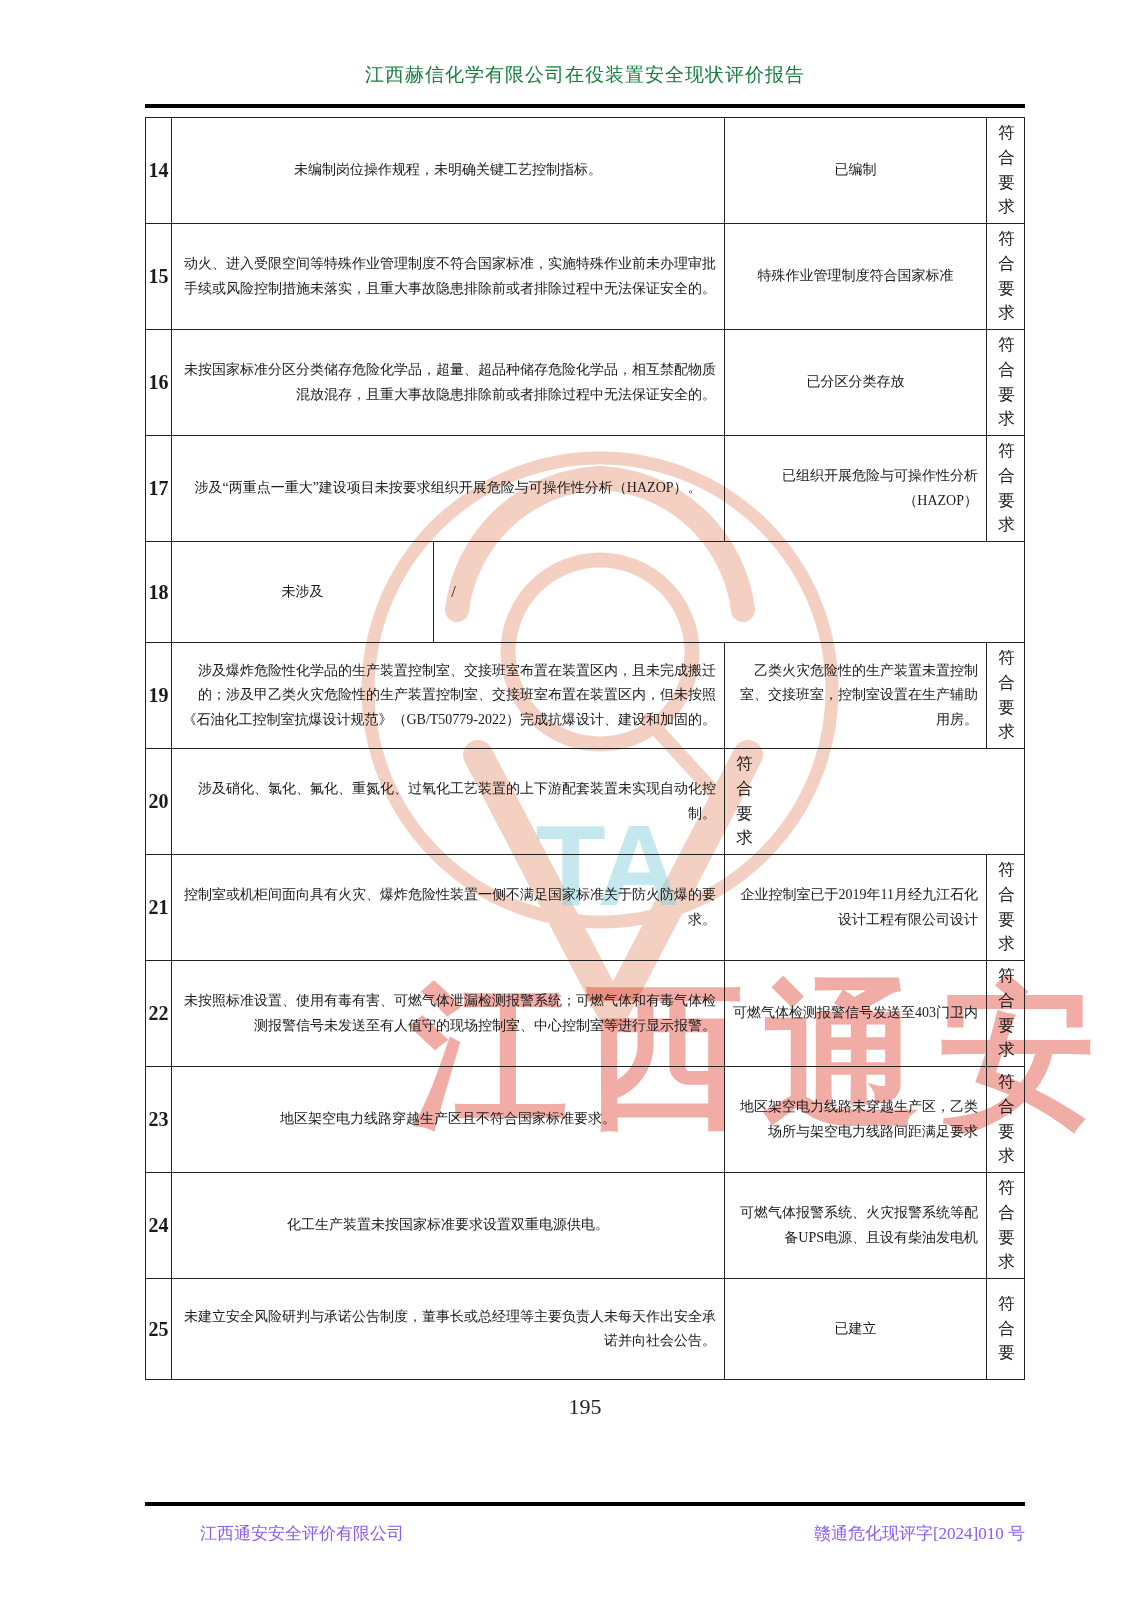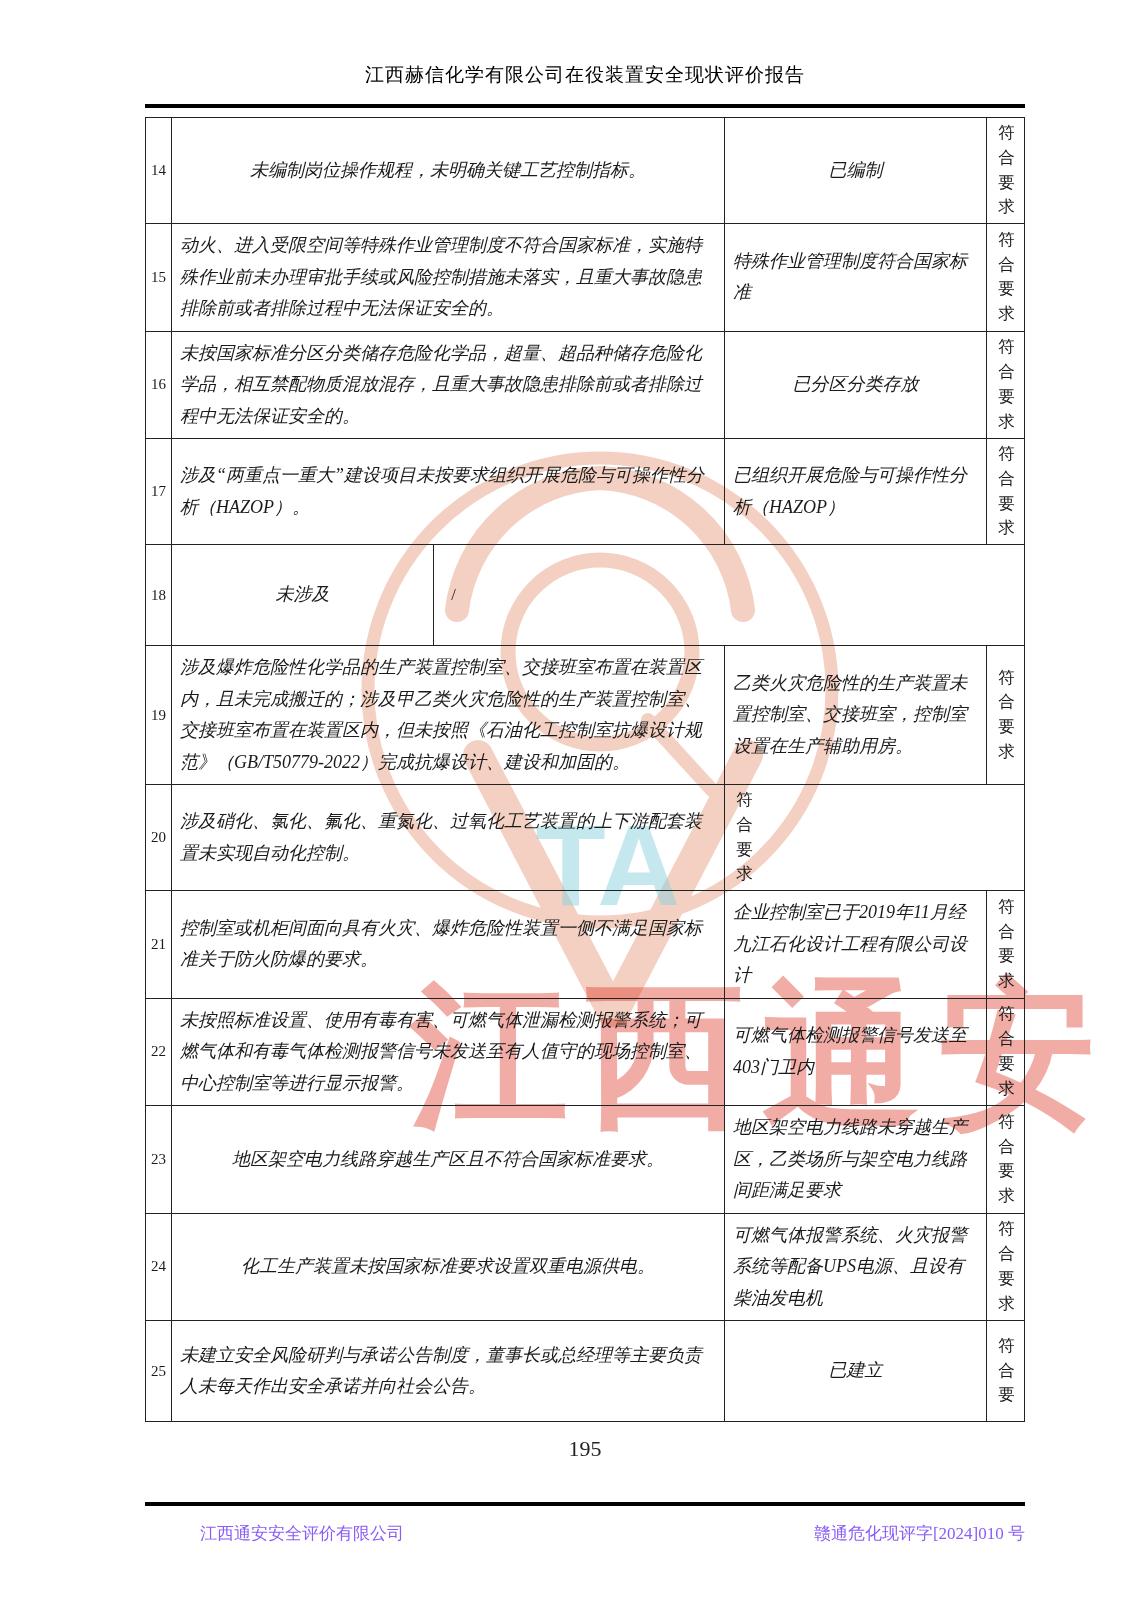--- a/index.html
+++ b/index.html
@@ -2,32 +2,32 @@
 <html><head>
 <meta charset="utf-8">
 <style>
   html,body{margin:0;padding:0;}
   body{
     width:1131px;height:1600px;position:relative;overflow:hidden;
     background:#ffffff;color:#111;
     font-family:"Liberation Serif","DejaVu Serif",serif;
   }
   .content{position:relative;margin-left:145px;width:880px;z-index:2;}
-  .doc-header{padding-top:62px;text-align:center;font-size:19px;letter-spacing:1px;color:#000000;}
+  .doc-header{padding-top:62px;text-align:center;font-size:19px;letter-spacing:1px;color:#15803d;}
   .rule{height:4px;background:#000;margin-top:16px;}
   .table{border:1px solid #222;border-top:1.5px solid #222;margin-top:9px;}
   .trow{display:flex;align-items:stretch;border-bottom:1px solid #222;min-height:100px;}
   .trow:last-child{border-bottom:none;}
   .cell{border-right:1px solid #222;display:flex;align-items:center;justify-content:center;box-sizing:border-box;}
   .cell:last-child{border-right:none;}
-  .c-no{width:26px;flex:none;font-size:15px;padding:0;}
+  .c-no{width:26px;flex:none;font-size:20px;padding:0;font-weight:bold;}
   .c-item{width:553px;flex:none;padding:6px 8px;}
   .c-result{width:262px;flex:none;padding:6px 8px;}
   .c-conclusion{width:39px;flex:none;padding:3px 0;}
-  .c-item .txt,.c-result .txt{font-size:18px;line-height:1.75;text-align:left;color:#1a1a1a;font-style:italic;}
+  .c-item .txt,.c-result .txt{font-size:14px;line-height:1.75;text-align:right;color:#1a1a1a;}
   .c-no{color:#1a1a1a;}
   .c-conclusion .txt{width:18px;font-size:16.5px;line-height:1.5;word-break:break-all;text-align:center;color:#1a1a1a;}
   .page-number{text-align:center;font-size:22px;margin-top:14px;color:#222;}
   .footer-rule{position:absolute;left:145px;width:880px;top:1502px;height:4px;background:#000;z-index:2;}
   .footer-line{position:absolute;left:145px;width:880px;top:1522px;display:flex;justify-content:space-between;z-index:2;font-size:17px;color:#8b5cf6;}
   .footer-line .fl{padding-left:55px;}
   .footer-line .fr{padding-right:0px;}
   .watermark{position:absolute;left:0;top:0;width:1131px;height:1244px;z-index:1;pointer-events:none;}
 </style>
 </head>

